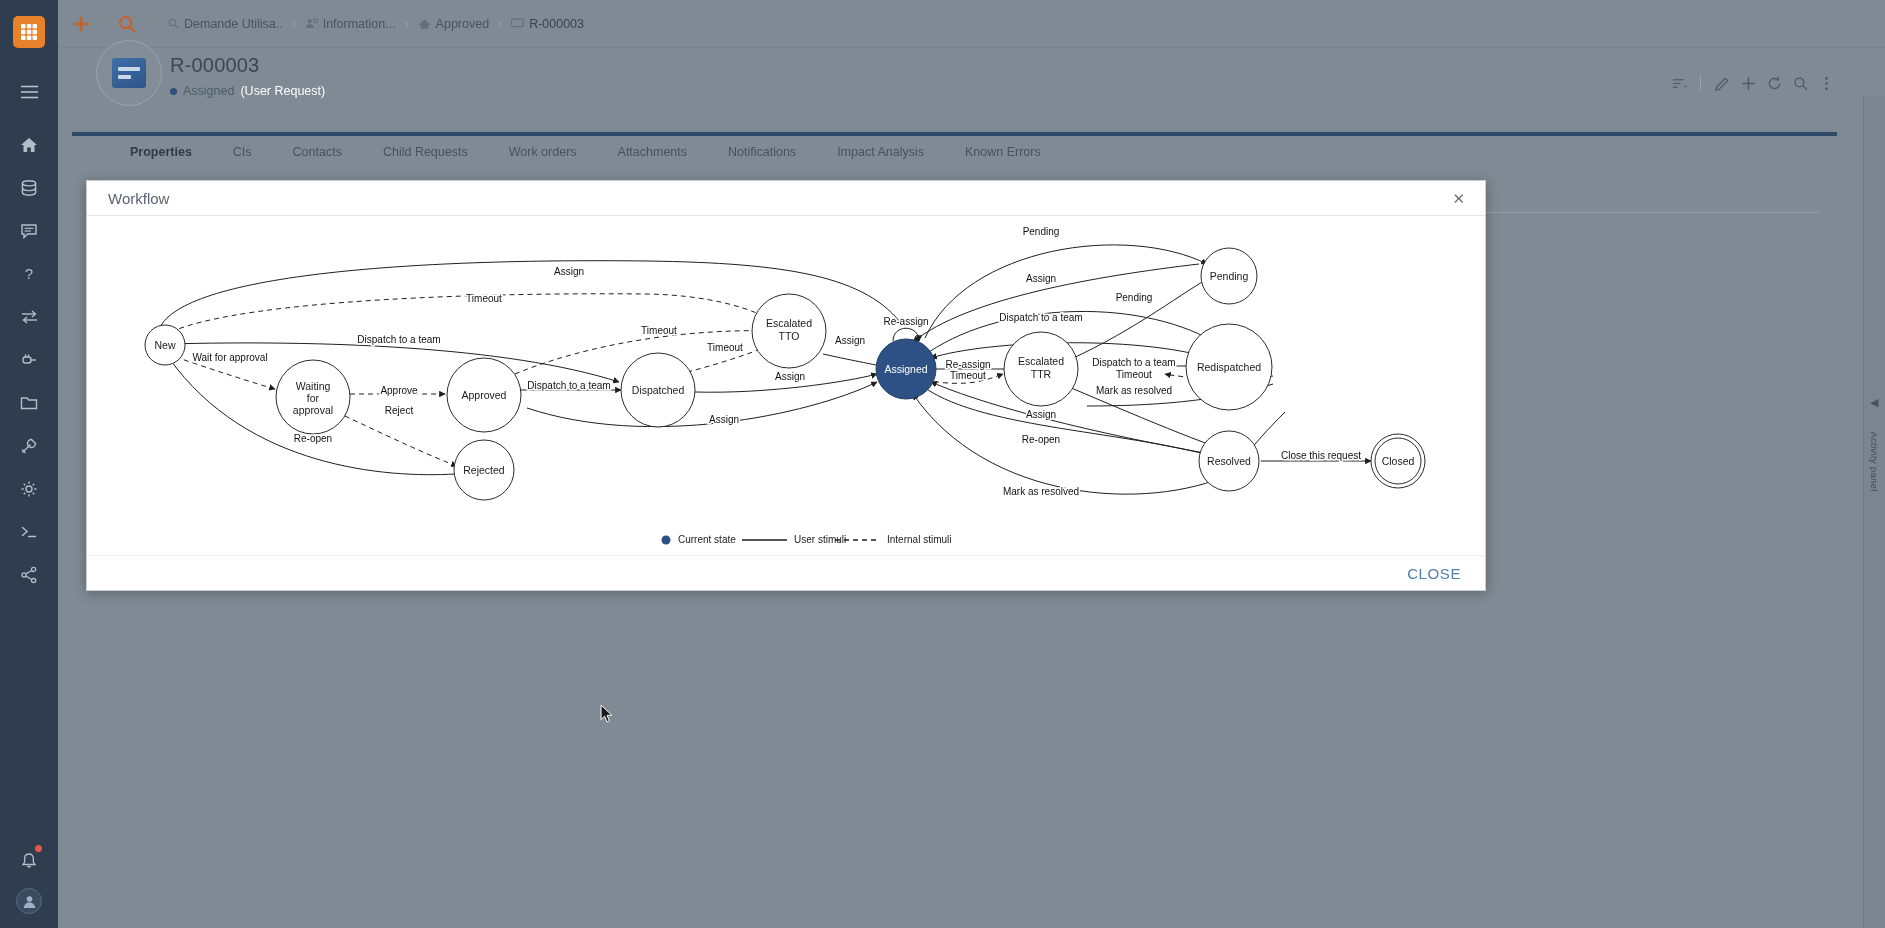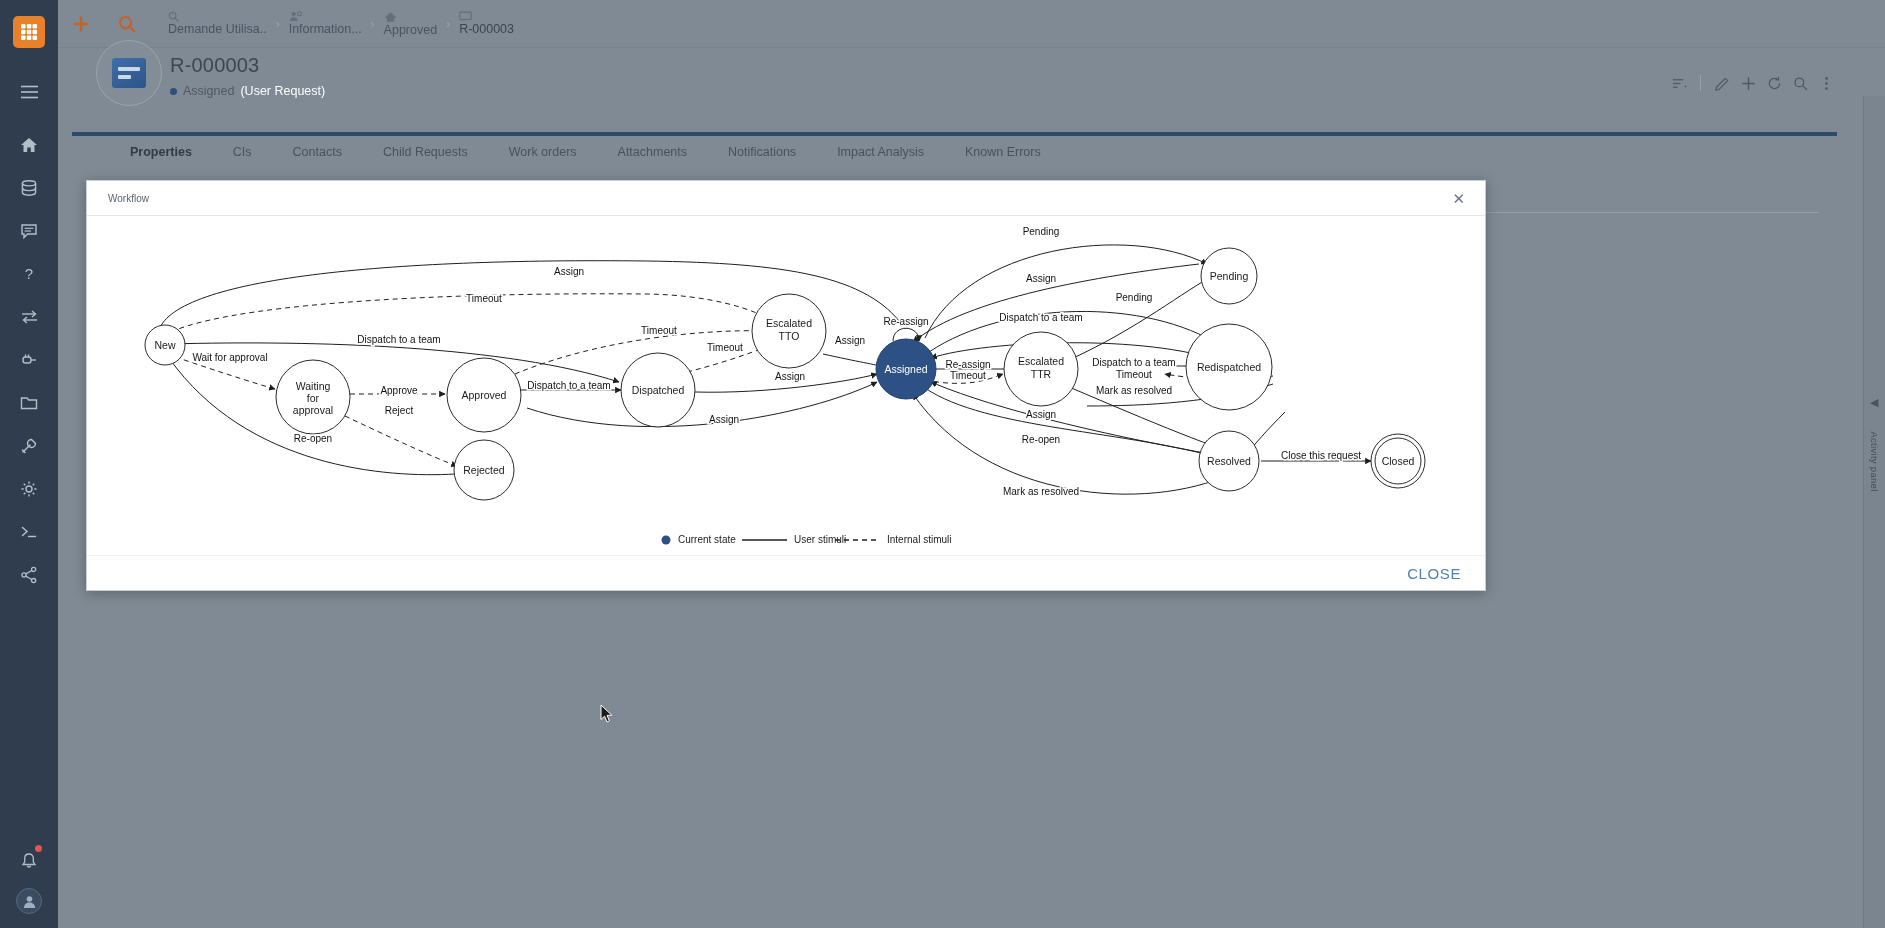--- a/index.html
+++ b/index.html
@@ -36,21 +36,21 @@
                display:flex;align-items:center;justify-content:center;margin-bottom:14px; }
 
   
   #topbar {
     position:absolute; left:58px; top:0; right:0; height:48px;
     background:#7f8a94; display:flex; align-items:center;
     border-bottom:1px solid #78838d;
   }
   #topbar .tb-btn { width:46px;height:48px;display:flex;align-items:center;justify-content:center;color:#c5622a;cursor:pointer;}
   #breadcrumb { display:flex; align-items:center; margin-left:18px; font-size:12.5px; color:#4a5560; }
-  #breadcrumb .crumb { display:flex; align-items:flex-start; cursor:pointer;flex-direction:column; }
+  #breadcrumb .crumb { display:flex; align-items:center; gap:5px; cursor:pointer; }
   #breadcrumb .crumb .bc-label { color:#485461; }
   #breadcrumb .crumb:last-child .bc-label { color:#3a4450; }
   #breadcrumb .sep { margin:0 9px; color:#9aa4ae; font-size:12px; }
   #breadcrumb svg { display:block; opacity:.75; }
 
   
   #page { position:absolute; left:58px; top:48px; right:0; bottom:0; }
   #objhdr { position:relative; height:80px; }
   #obj-title { position:absolute; left:112px; top:6px; font-size:20px; color:#3c4754; letter-spacing:.2px;}
   #obj-sub { position:absolute; left:112px; top:36px; font-size:12.5px; color:#4e5a66; display:flex; align-items:center; gap:6px;}
@@ -94,21 +94,21 @@
   #overlay { position:absolute; left:58px; top:48px; right:0; bottom:0; background:rgba(120,130,140,0.0); }
   #modal {
     position:absolute; left:86px; top:180px; width:1400px; height:411px;
     background:#ffffff; border:1px solid #c9ced4; box-shadow:0 2px 12px rgba(0,0,0,.28);
     display:flex; flex-direction:column;
   }
   #modal-header {
     height:35px; border-bottom:1px solid #e2e5e9; display:flex; align-items:center;
     padding:0 14px 0 21px; flex:0 0 35px;
   }
-  #modal-title { font-size:10px; color:#5a646f; }
+  #modal-title { font-size:15px; color:#5a646f; }
   #modal-close { margin-left:auto; font-size:15px; color:#6b7480; cursor:pointer; line-height:1; padding:4px 6px;}
   #modal-body { flex:1; position:relative; overflow:hidden; background:#fff; }
   #modal-footer { height:35px; border-top:1px solid #eef0f2; display:flex; align-items:center;
                   justify-content:flex-end; padding-right:16px; flex:0 0 35px;}
   #close-btn { font-size:15px; color:#4c7fb3; letter-spacing:.6px; cursor:pointer; padding:5px 8px;}
 
   #wf-svg { position:absolute; left:0; top:0; }
 
   .node-circle { fill:#ffffff; stroke:#2b2b2b; stroke-width:1; }
   .node-circle.current { fill:#2d5184; stroke:#24416a; }

